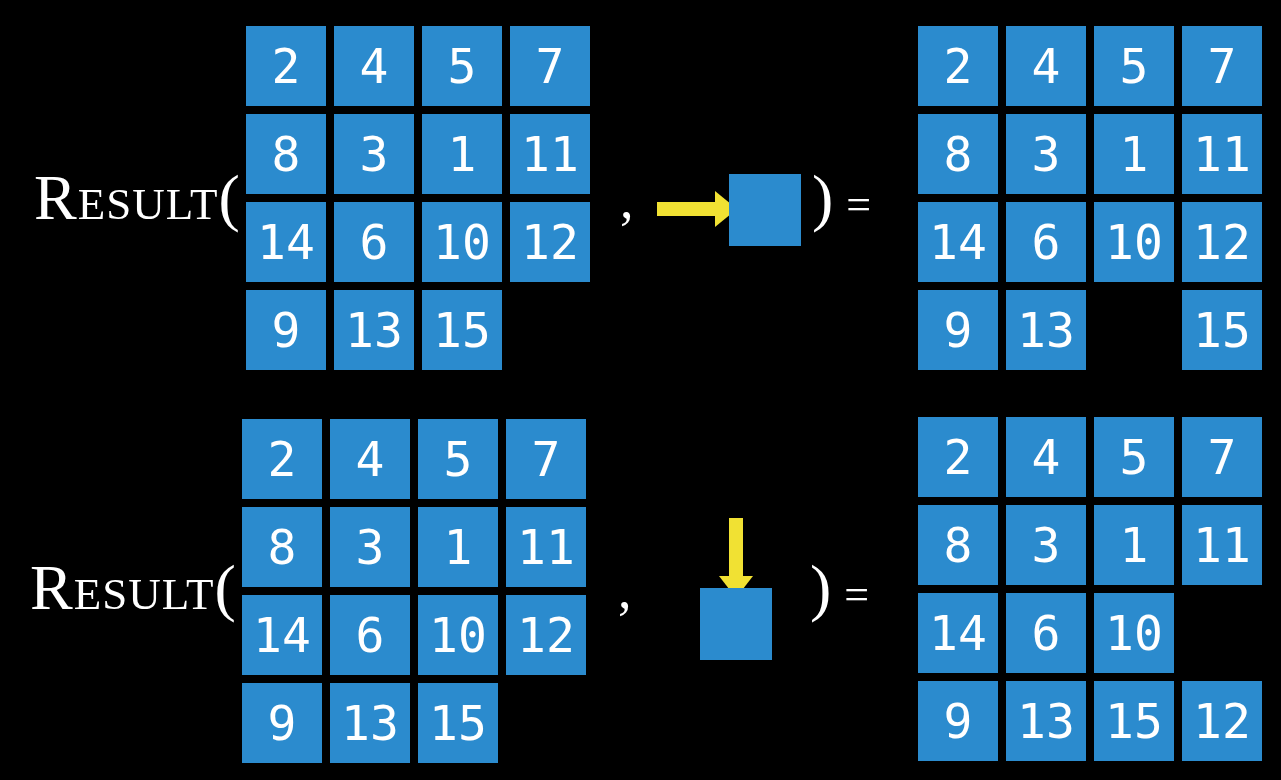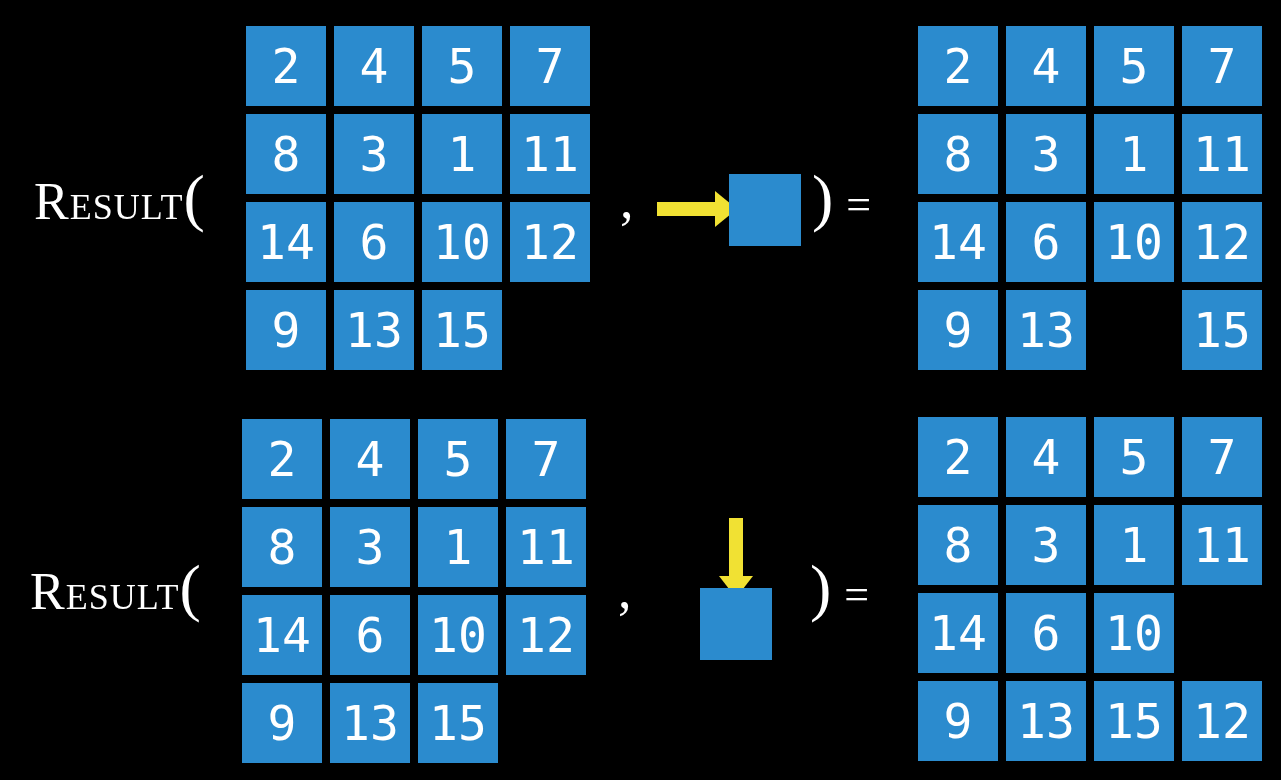--- a/index.html
+++ b/index.html
@@ -18,21 +18,21 @@
     overflow:hidden;
     font-family:"Liberation Serif","DejaVu Serif",serif;
   }
   .label{
     position:absolute;
     line-height:1;
     white-space:nowrap;
     color:var(--text);
   }
   .fn{
-    font-size:52px;
+    font-size:64px;
     font-variant:small-caps;
     letter-spacing:1px;
   }
   .paren{
     font-size:64px;
     font-weight:400;
   }
   .comma{
     position:absolute;
     font-size:54px;

